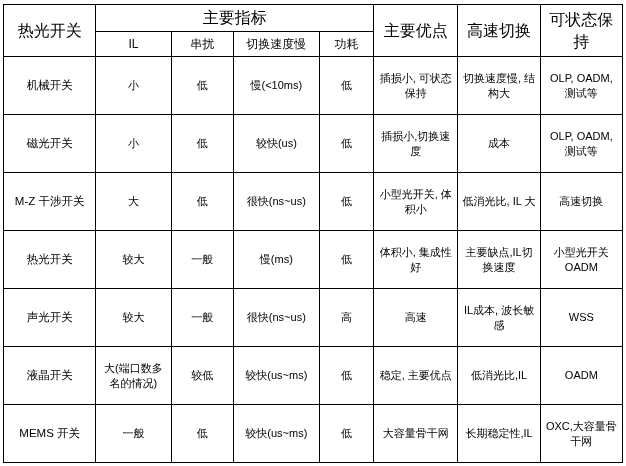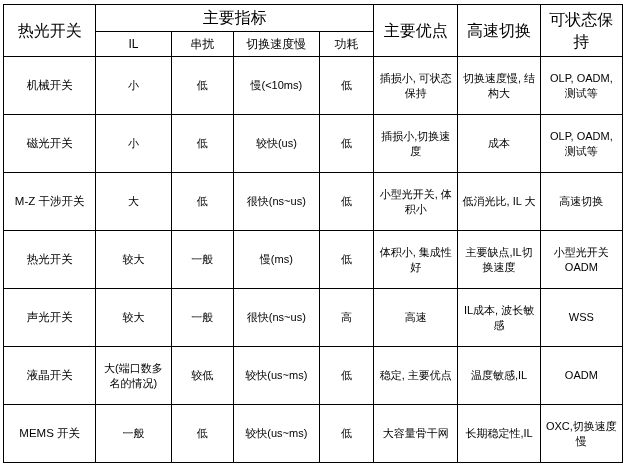--- a/index.html
+++ b/index.html
@@ -143,28 +143,28 @@
         <td class="cell">IL成本, 波长敏感</td>
         <td class="cell">WSS</td>
       </tr>
       <tr class="body-row">
         <td class="rowtype">液晶开关</td>
         <td class="cell">大(端口数多名的情况)</td>
         <td class="cell">较低</td>
         <td class="cell">较快(us~ms)</td>
         <td class="cell">低</td>
         <td class="cell">稳定, 主要优点</td>
-        <td class="cell">温度敏感,IL</td>
+        <td class="cell">低消光比,IL</td>
         <td class="cell">OADM</td>
       </tr>
       <tr class="body-row">
         <td class="rowtype">MEMS 开关</td>
         <td class="cell">一般</td>
         <td class="cell">低</td>
         <td class="cell">较快(us~ms)</td>
         <td class="cell">低</td>
         <td class="cell">大容量骨干网</td>
         <td class="cell">长期稳定性,IL</td>
-        <td class="cell">OXC,切换速度慢</td>
+        <td class="cell">OXC,大容量骨干网</td>
       </tr>
     </tbody>
   </table>
 </div>
 
 </body></html>

